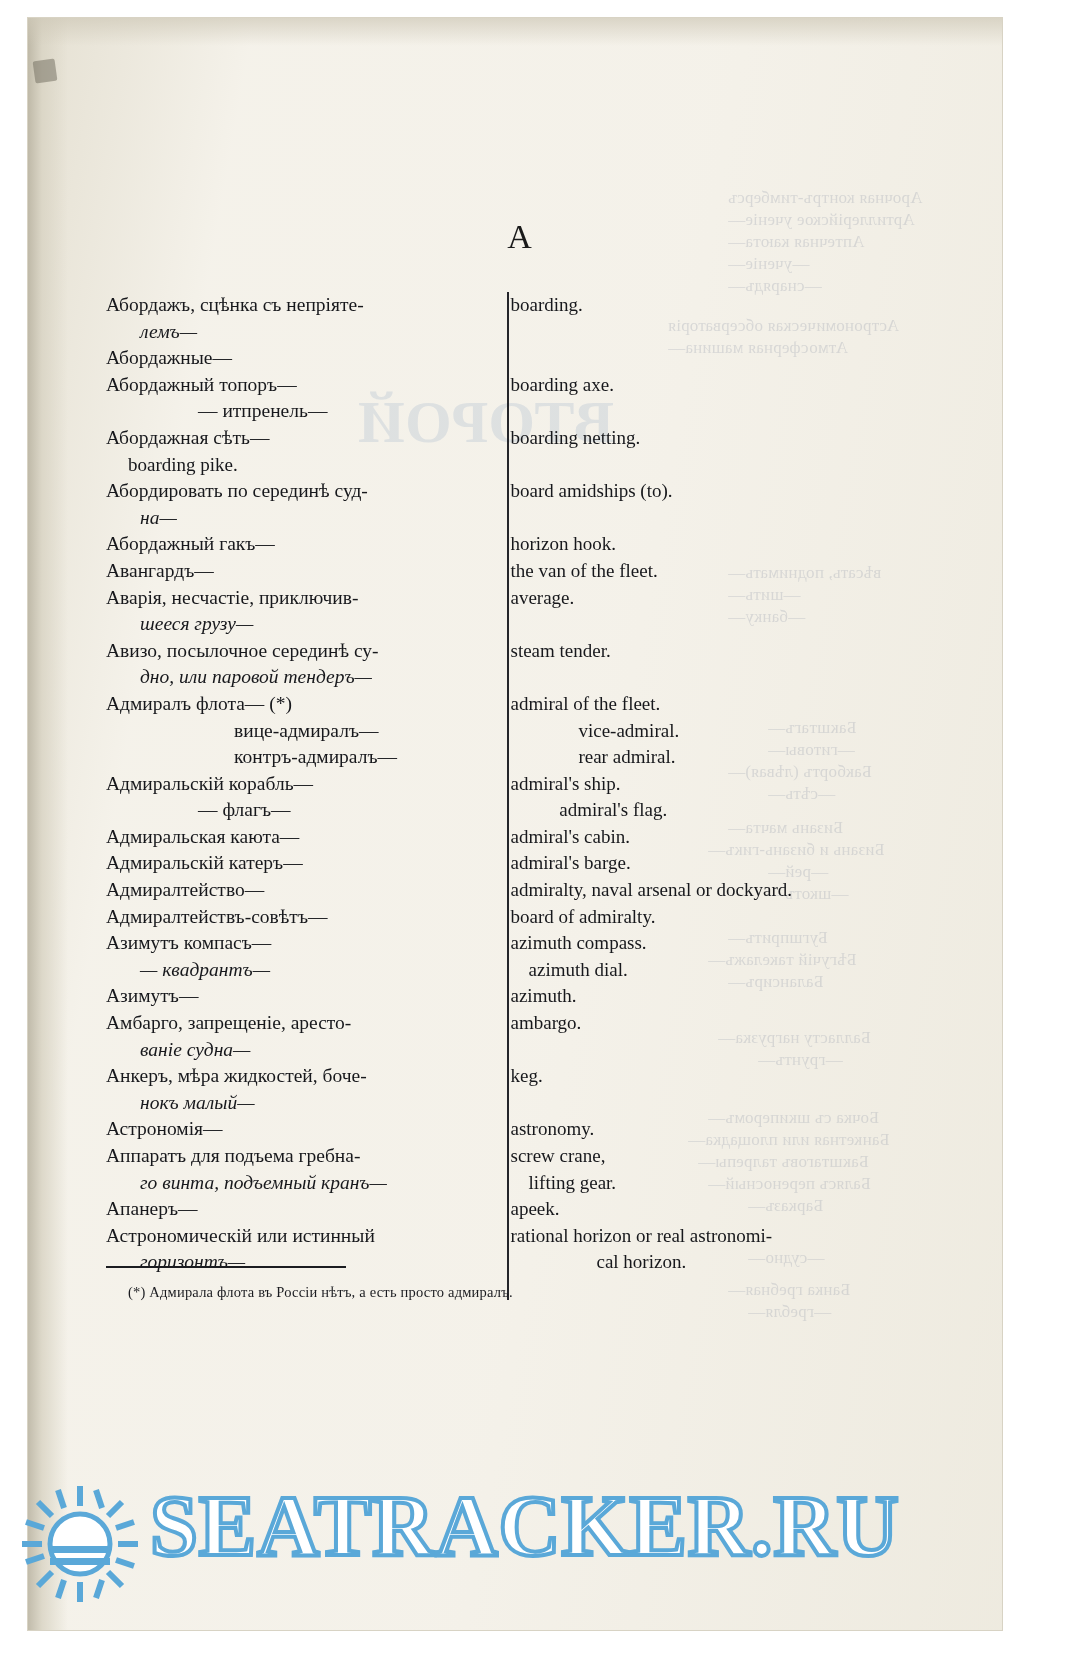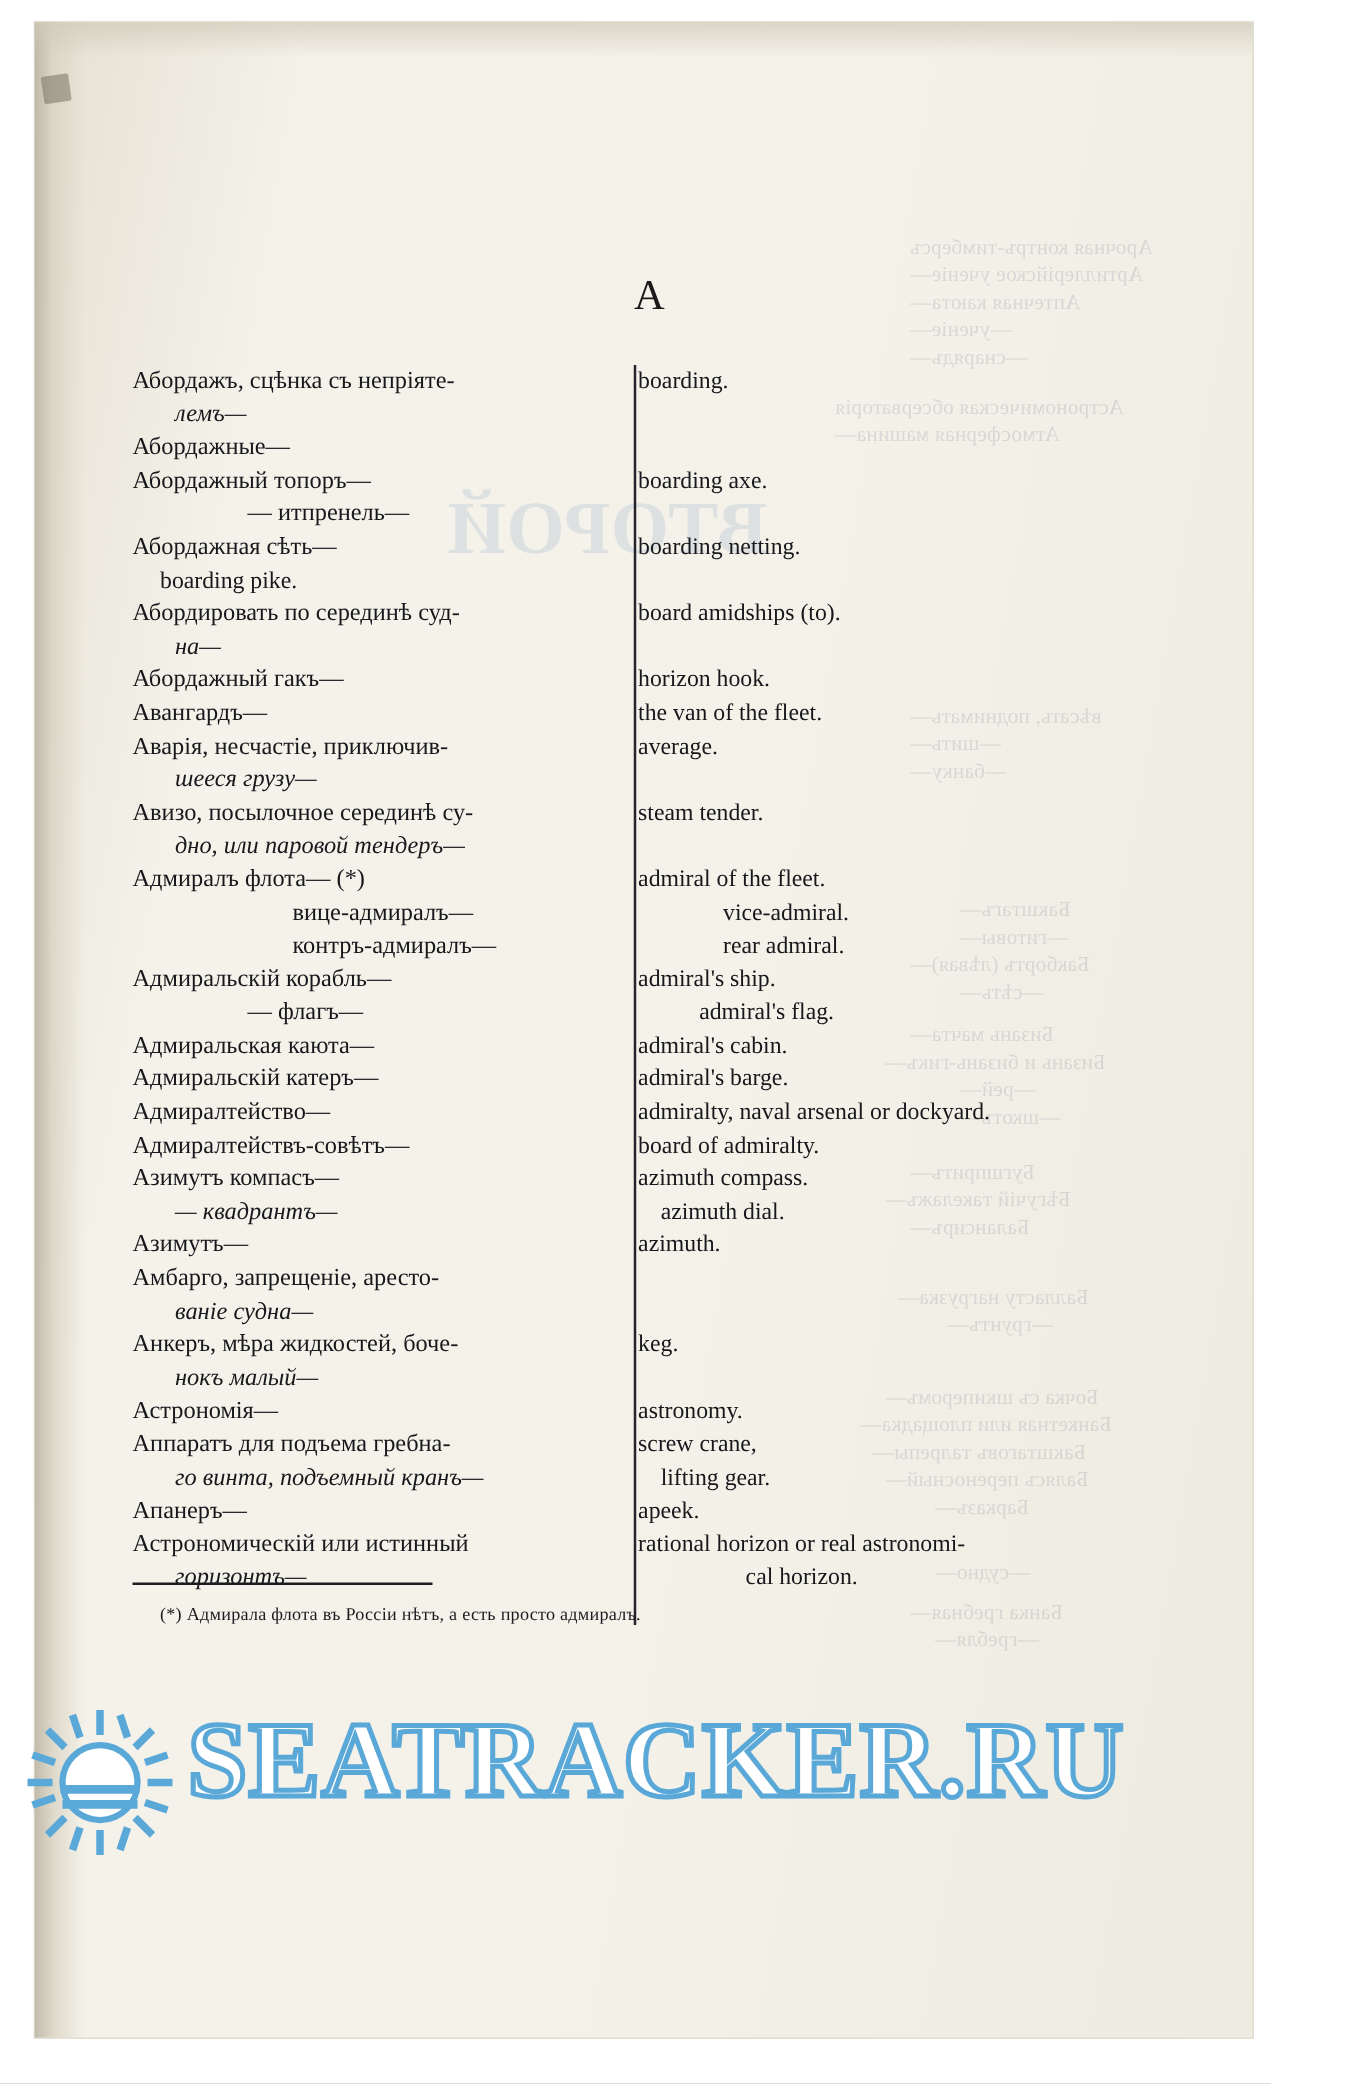--- a/index.html
+++ b/index.html
@@ -150,21 +150,21 @@
     line-height: 20px;
     color: #1b1c20;
     font-family: "Liberation Serif", serif;
     letter-spacing: .2px;
   }
 
   
   .watermark {
     position: absolute;
     left: 0px;
-    top: 1340px;
+    top: 1458px;
     width: 904px;
     height: 200px;
     pointer-events: none;
   }
   .wm-text {
     position: absolute;
     left: 150px;
     top: 18px;
     font-family: "Liberation Serif", serif;
     font-weight: bold;
@@ -332,20 +332,21 @@
             <div class="row">
               <div class="ru indent1">—       квадрантъ—</div>
               <div class="en">azimuth dial.</div>
             </div>
             <div class="row">
               <div class="ru">Азимутъ—</div>
               <div class="en">azimuth.</div>
             </div>
             <div class="row">
               <div class="ru j">Амбарго, запрещенiе, аресто-</div>
+              <div class="en">ambargo.</div>
             </div>
             <div class="row">
               <div class="ru indent1">ванiе судна—</div>
               <div class="en"></div>
             </div>
             <div class="row">
               <div class="ru j">Анкеръ, мѣра жидкостей, боче-</div>
               <div class="en">keg.</div>
             </div>
             <div class="row">

